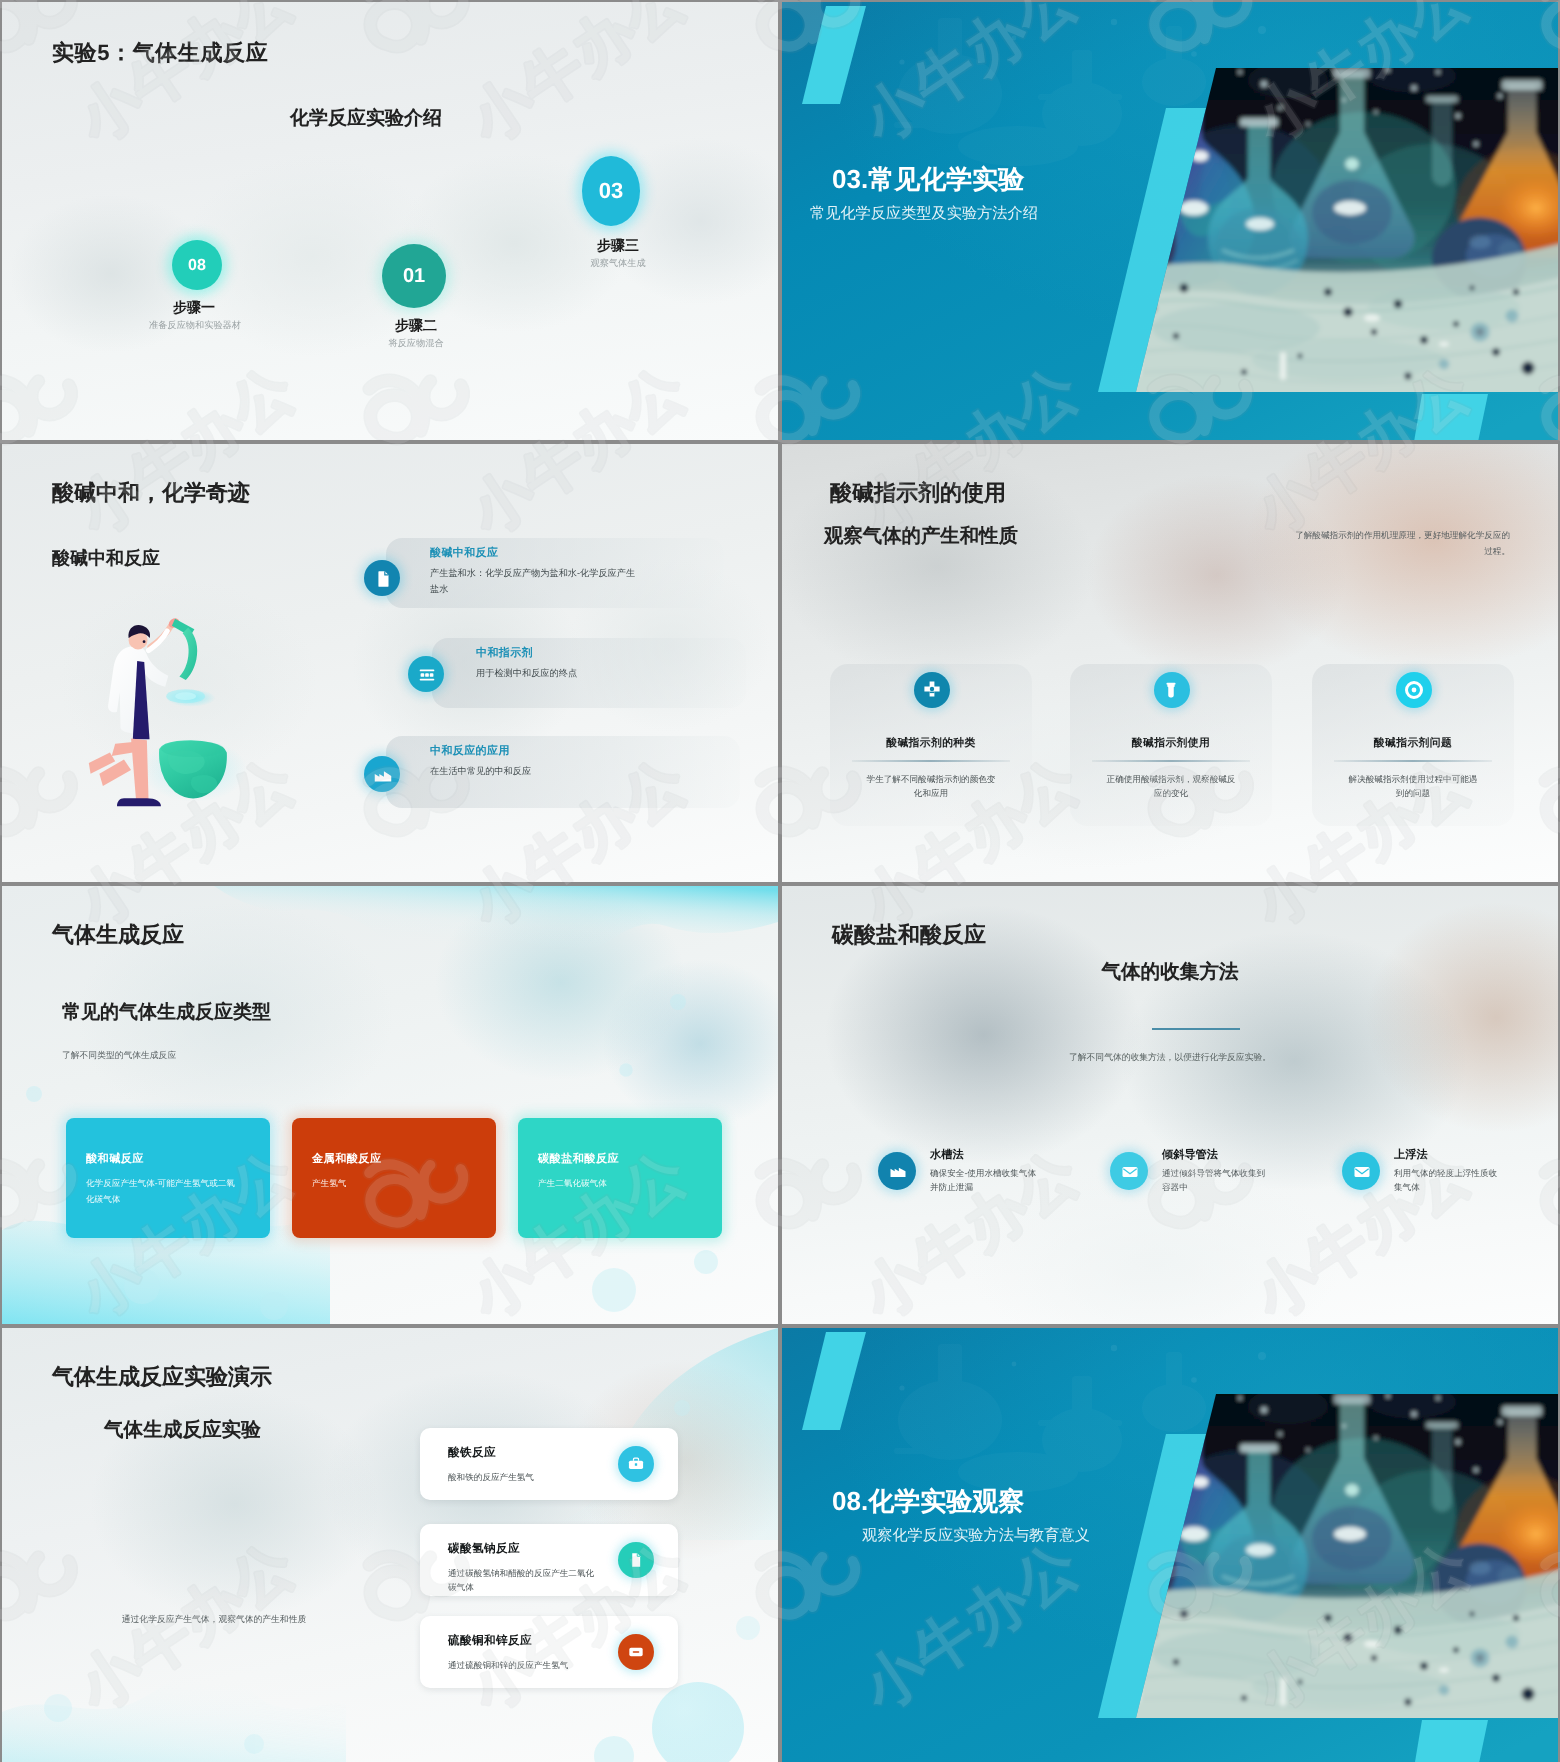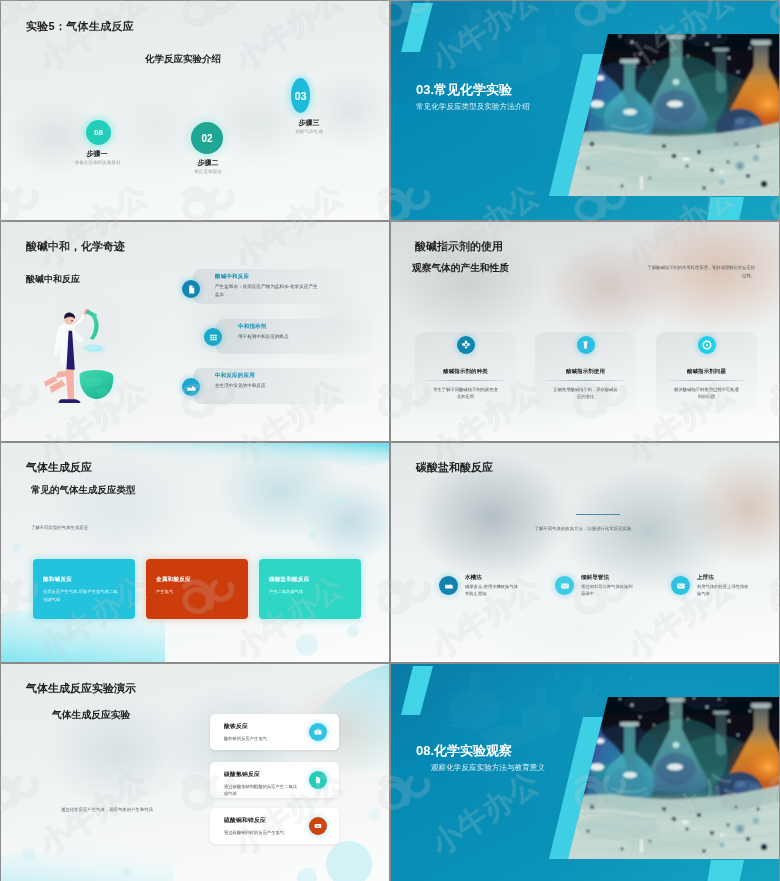--- a/index.html
+++ b/index.html
@@ -120,25 +120,25 @@
     <div class="bg lab-gray"></div>
     <div class="s-title" style="left:25px;top:18px;font-size:11px;letter-spacing:.3px;">实验5：气体生成反应</div>
     <div class="s-sub" style="left:144px;top:52px;font-size:9.5px;">化学反应实验介绍</div>
 
     <div class="circ" style="left:85px;top:119px;width:25px;height:25px;background:#22ceb9;
          box-shadow:0 0 6px 2.5px rgba(70,240,225,.45);font-size:8px;">08</div>
     <div class="st-name" style="left:61px;top:148px;width:70px;">步骤一</div>
     <div class="st-desc" style="left:73px;top:158px;width:47px;">准备反应物和实验器材</div>
 
     <div class="circ" style="left:190px;top:121px;width:32px;height:32px;background:#21a695;
-         box-shadow:0 0 6px 2.5px rgba(120,235,220,.38);font-size:10px;">02</div>
+         box-shadow:0 0 6px 2.5px rgba(120,235,220,.38);font-size:10px;">01</div>
     <div class="st-name" style="left:172px;top:157px;width:70px;">步骤二</div>
     <div class="st-desc" style="left:182px;top:167px;width:50px;">将反应物混合</div>
 
-    <div class="circ" style="left:290px;top:77px;width:19px;height:35px;background:#20bad9;
+    <div class="circ" style="left:290px;top:77px;width:29px;height:35px;background:#20bad9;
          box-shadow:0 0 6px 2.5px rgba(75,225,245,.45);font-size:11px;">03</div>
     <div class="st-name" style="left:273px;top:117px;width:70px;">步骤三</div>
     <div class="st-desc" style="left:281px;top:127px;width:54px;">观察气体生成</div>
   </div>
 
   <div class="slide sec">
     <svg class="bg secsvg" viewBox="0 0 388 219">
 <defs>
   <linearGradient id="sgb" x1="0" y1="0" x2=".9" y2="1">
     <stop offset="0" stop-color="#0b7aa5"></stop>
@@ -320,21 +320,21 @@
               <circle cx="172" cy="40" r="1.1"></circle>
    <circle cx="54" cy="4" r="1"></circle>
               <circle cx="88" cy="30" r="0.9"></circle>
    <circle cx="184" cy="16" r="1.1"></circle>
               <circle cx="106" cy="18" r="0.9"></circle>
   </g>
 </g>
         </g>
 </svg>
     <div class="sec-title" style="left:25px;top:80px;font-size:13px;">03.常见化学实验</div>
-    <div class="sec-sub" style="left:25px;top:101px;font-size:7.6px;font-family:Liberation Serif, serif;">常见化学反应类型及实验方法介绍</div>
+    <div class="sec-sub" style="left:14px;top:101px;font-size:7.6px;font-family:Liberation Serif, serif;">常见化学反应类型及实验方法介绍</div>
   </div>
 
   <div class="slide">
     <div class="bg lab-gray2"></div>
     <svg class="bg sci" viewBox="0 0 388 219">
 <defs>
  <radialGradient id="glowc" cx=".5" cy=".5" r=".5">
    <stop offset="0" stop-color="#7fe9f5" stop-opacity=".9"></stop>
    <stop offset="1" stop-color="#7fe9f5" stop-opacity="0"></stop>
  </radialGradient>
@@ -502,40 +502,41 @@
   <circle cx="70" cy="200" r="9"></circle>
           <circle cx="136" cy="210" r="7"></circle>
   <circle cx="306" cy="202" r="11"></circle>
           <circle cx="352" cy="188" r="6"></circle>
   <circle cx="338" cy="58" r="4"></circle>
           <circle cx="312" cy="92" r="3.4"></circle>
   <circle cx="16" cy="104" r="4"></circle>
 </g>
 </svg>
     <div class="s-title" style="left:25px;top:17px;font-size:11px;">气体生成反应</div>
-    <div class="s-sub" style="left:30px;top:41px;font-size:9.5px;">常见的气体生成反应类型</div>
+    <div class="s-sub" style="left:30px;top:57px;font-size:9.5px;">常见的气体生成反应类型</div>
     <div class="s5-note" style="left:30px;top:82px;">了解不同类型的气体生成反应</div>
 
     <div class="b5" style="left:32px;top:116px;background:#23c2dd;box-shadow:0 0 6px 2px rgba(60,205,235,.30);">
       <div class="b5-t">酸和碱反应</div>
       <div class="b5-d">化学反应产生气体-可能产生氢气或二氧化碳气体</div>
     </div>
     <div class="b5" style="left:145px;top:116px;background:#cc3d0b;box-shadow:0 0 6px 2px rgba(210,90,40,.22);">
       <div class="b5-t">金属和酸反应</div>
       <div class="b5-d">产生氢气</div>
     </div>
     <div class="b5" style="left:258px;top:116px;background:#2ed6c6;box-shadow:0 0 6px 2px rgba(50,215,200,.28);">
       <div class="b5-t">碳酸盐和酸反应</div>
       <div class="b5-d">产生二氧化碳气体</div>
     </div>
   </div>
 
   <div class="slide">
     <div class="bg lab-dark"></div>
     <div class="s-title" style="left:25px;top:17px;font-size:11px;">碳酸盐和酸反应</div>
+    <div class="s-sub" style="left:0;right:0;top:37px;text-align:center;font-size:9.8px;">气体的收集方法</div>
     <div class="s6-rule"></div>
     <div class="s6-note">了解不同气体的收集方法，以便进行化学反应实验。</div>
 
     <div class="m6" style="left:48px;">
       <div class="m6-ic" style="background:#1183ae;">
         <svg viewBox="0 0 24 24" width="10" height="10">
           <path d="M3 18V8l5 3V8l5 3V7l8 4v7z" fill="#fff"></path>
         </svg>
       </div>
       <div class="m6-t">水槽法</div>

